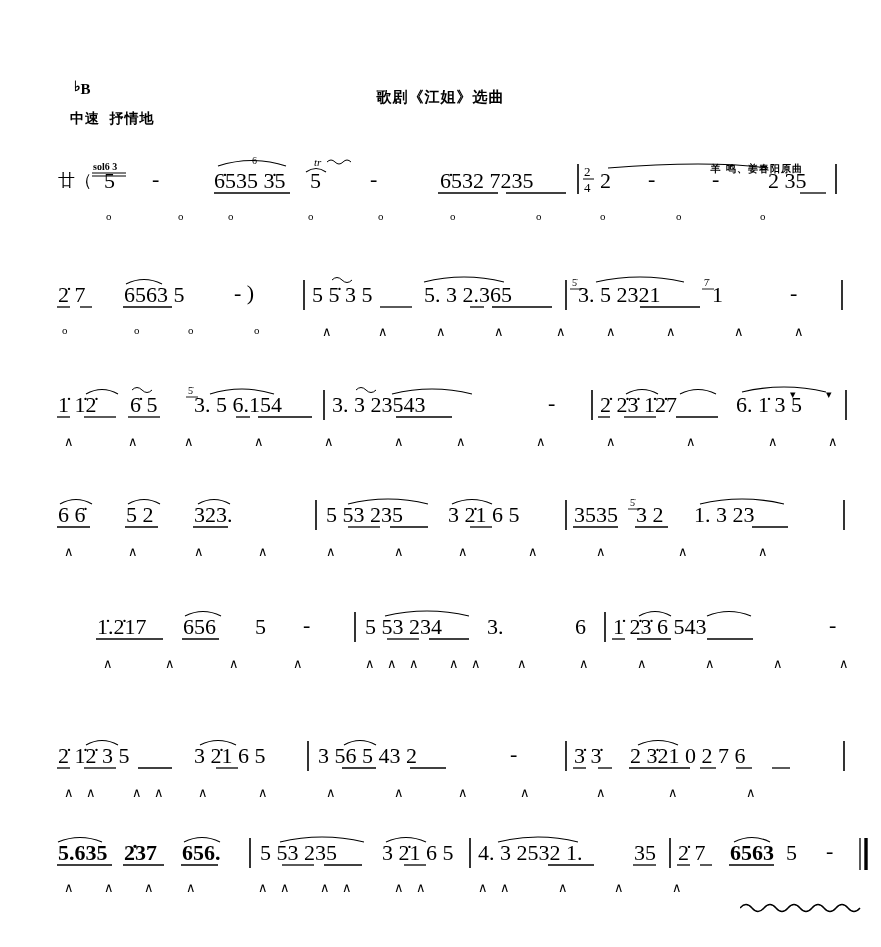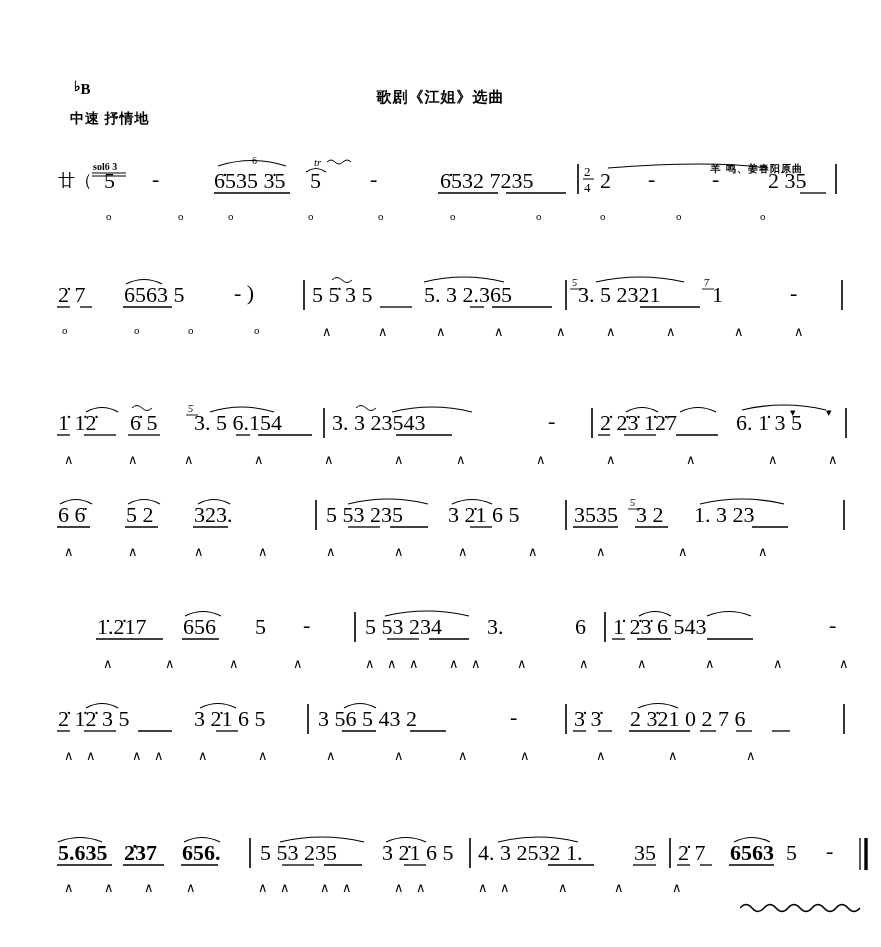--- a/index.html
+++ b/index.html
@@ -55,21 +55,21 @@
     font-weight: bold;
   }
   .keysig .flat {
     font-size: 14px;
     vertical-align: 3px;
   }
   .tempo {
     position: absolute;
     top: 110px;
     left: 70px;
-    font-family: Liberation Serif, serif;
+    font-family: Liberation Mono, monospace;
     font-size: 14px;
     font-weight: bold;
     letter-spacing: 1px;
   }
   .composer {
     position: absolute;
     top: 114px;
     right: 78px;
     font-family: "DejaVu Sans", sans-serif;
     font-size: 10px;
@@ -209,21 +209,21 @@
       <span class="mark" style="left:378px;">∧</span>
       <span class="mark" style="left:436px;">∧</span>
       <span class="mark" style="left:498px;">∧</span>
       <span class="mark" style="left:548px;">∧</span>
       <span class="mark" style="left:608px;">∧</span>
       <span class="mark" style="left:676px;">∧</span>
       <span class="mark" style="left:736px;">∧</span>
     </div>
   </div>
 
-  <div class="system" style="top:396px;">
+  <div class="system" style="top:378px;">
     <svg width="881" height="110" xmlns="http://www.w3.org/2000/svg">
       <g font-family="Liberation Serif, serif" font-size="22" fill="#000">
         <path d="M86 16 q16 -9 32 0" fill="none" stroke="#000" stroke-width="1.1"></path>
         <text x="58" y="34">1̇ 1̇2̇</text>
         <line x1="57" y1="39" x2="70" y2="39" stroke="#000" stroke-width="1.3"></line>
         <line x1="84" y1="39" x2="116" y2="39" stroke="#000" stroke-width="1.3"></line>
         <path d="M132 12 q5 -5 10 0 q5 5 10 0" fill="none" stroke="#000" stroke-width="1"></path>
         <text x="130" y="34">6̇ 5</text>
         <line x1="128" y1="39" x2="160" y2="39" stroke="#000" stroke-width="1.3"></line>
         <text x="188" y="16" font-size="10">5̇</text>
@@ -362,21 +362,21 @@
       <span class="mark" style="left:374px;">∧</span>
       <span class="mark" style="left:420px;">∧</span>
       <span class="mark" style="left:482px;">∧</span>
       <span class="mark" style="left:540px;">∧</span>
       <span class="mark" style="left:608px;">∧</span>
       <span class="mark" style="left:676px;">∧</span>
       <span class="mark" style="left:742px;">∧</span>
     </div>
   </div>
 
-  <div class="system" style="top:692px;">
+  <div class="system" style="top:729px;">
     <svg width="881" height="110" xmlns="http://www.w3.org/2000/svg">
       <g font-family="Liberation Serif, serif" font-size="22" fill="#000">
         <path d="M86 16 q16 -9 32 0" fill="none" stroke="#000" stroke-width="1.1"></path>
         <text x="58" y="34">2̇ 1̇2̇  3 5</text>
         <line x1="57" y1="39" x2="70" y2="39" stroke="#000" stroke-width="1.3"></line>
         <line x1="84" y1="39" x2="116" y2="39" stroke="#000" stroke-width="1.3"></line>
         <line x1="138" y1="39" x2="172" y2="39" stroke="#000" stroke-width="1.3"></line>
         <path d="M200 16 q18 -9 36 0" fill="none" stroke="#000" stroke-width="1.1"></path>
         <text x="194" y="34">3 2̇1 6 5</text>
         <line x1="216" y1="39" x2="238" y2="39" stroke="#000" stroke-width="1.3"></line>

